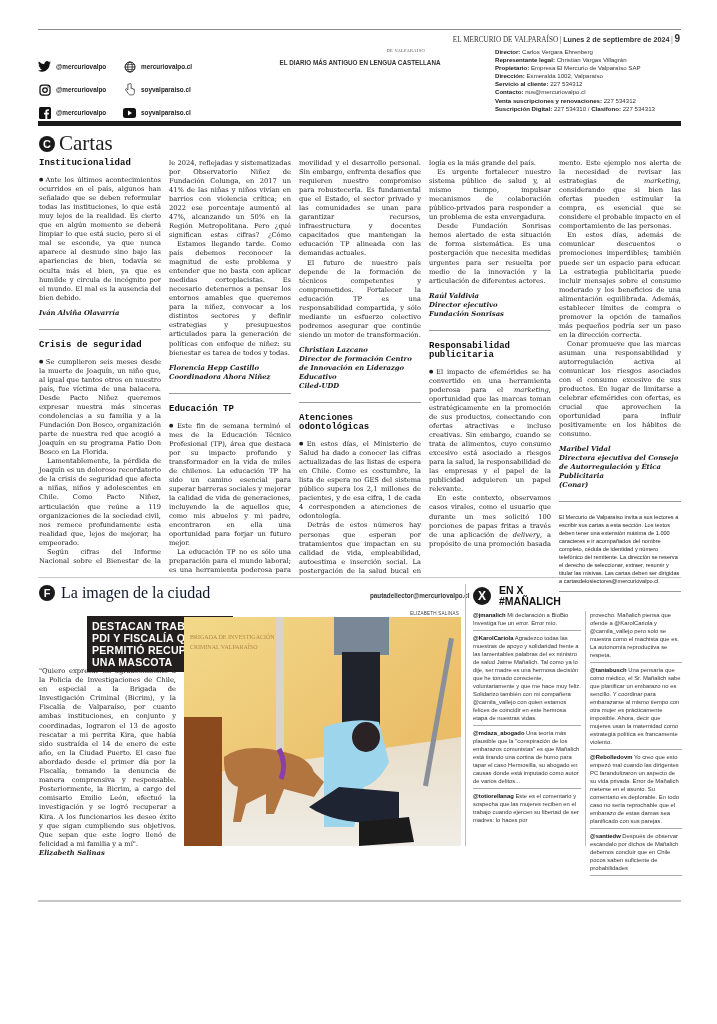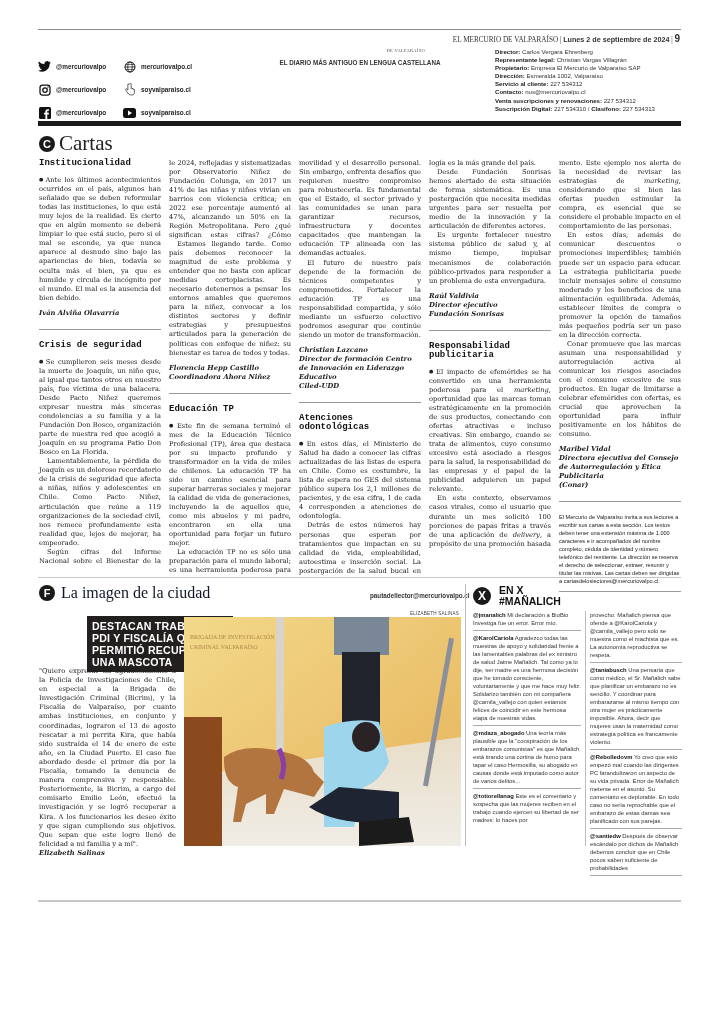--- a/index.html
+++ b/index.html
@@ -176,22 +176,22 @@
       <div>Ciled-UDD</div>
     </div>
   <div class="sep"></div>
   <div class="hd">Atenciones odontológicas</div>
   <p class="first bullet">En estos días, el Ministerio de Salud ha dado a conocer las cifras actualizadas de las listas de espera en Chile. Como es costumbre, la lista de espera no GES del sistema público supera los 2,1 millones de pacientes, y de esa cifra, 1 de cada 4 corresponden a atenciones de odontología.</p>
   <p style="height:54px; overflow:hidden;">Detrás de estos números hay personas que esperan por tratamientos que impactan en su calidad de vida, empleabilidad, autoestima e inserción social. La postergación de la salud bucal en Chile tiene su símbolo en estas listas de espera, donde la de odonto-</p>
 </div>
 
 <div class="col" style="left:429px; top:159px; width:122px;">
   <p class="first">logía es la más grande del país.</p>
+  <p>Es urgente fortalecer nuestro sistema público de salud y, al mismo tiempo, impulsar mecanismos de colaboración público-privados para responder a un problema de esta envergadura.</p>
   <p>Desde Fundación Sonrisas hemos alertado de esta situación de forma sistemática. Es una postergación que necesita medidas urgentes para ser resuelta por medio de la innovación y la articulación de diferentes actores.</p>
-  <p>Es urgente fortalecer nuestro sistema público de salud y, al mismo tiempo, impulsar mecanismos de colaboración público-privados para responder a un problema de esta envergadura.</p>
   <div class="sig">
       <div>Raúl Valdivia</div>
       <div>Director ejecutivo</div>
       <div>Fundación Sonrisas</div>
     </div>
   <div class="sep"></div>
   <div class="hd">Responsabilidad publicitaria</div>
   <p class="first bullet">El impacto de efemérides se ha convertido en una herramienta poderosa para el <span class="it">marketing</span>, oportunidad que las marcas toman estratégicamente en la promoción de sus productos, conectando con ofertas atractivas e incluso creativas. Sin embargo, cuando se trata de alimentos, cuyo consumo excesivo está asociado a riesgos para la salud, la responsabilidad de las empresas y el papel de la publicidad adquieren un papel relevante.</p>
   <p style="height:54px; overflow:hidden;">En este contexto, observamos casos virales, como el usuario que durante un mes solicitó 100 porciones de papas fritas a través de una aplicación de <span class="it">delivery</span>, a propósito de una promoción basada en una efeméride que celebraba el día mundial de dicho ali-</p>
 </div>

